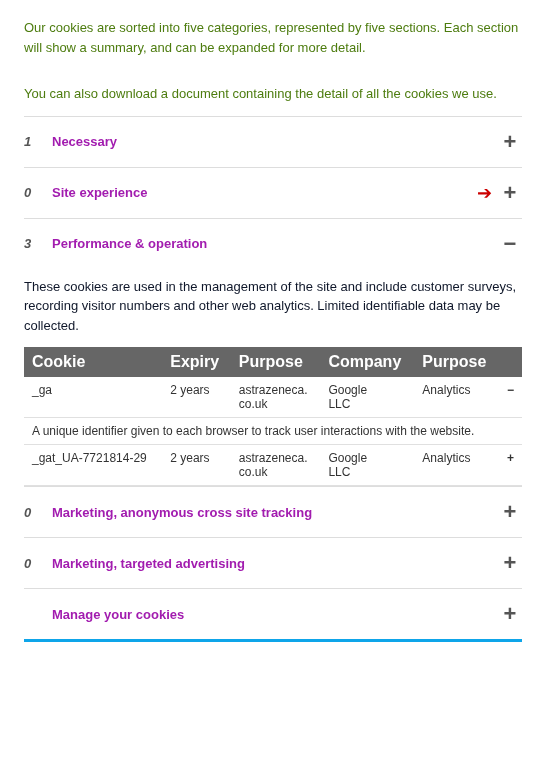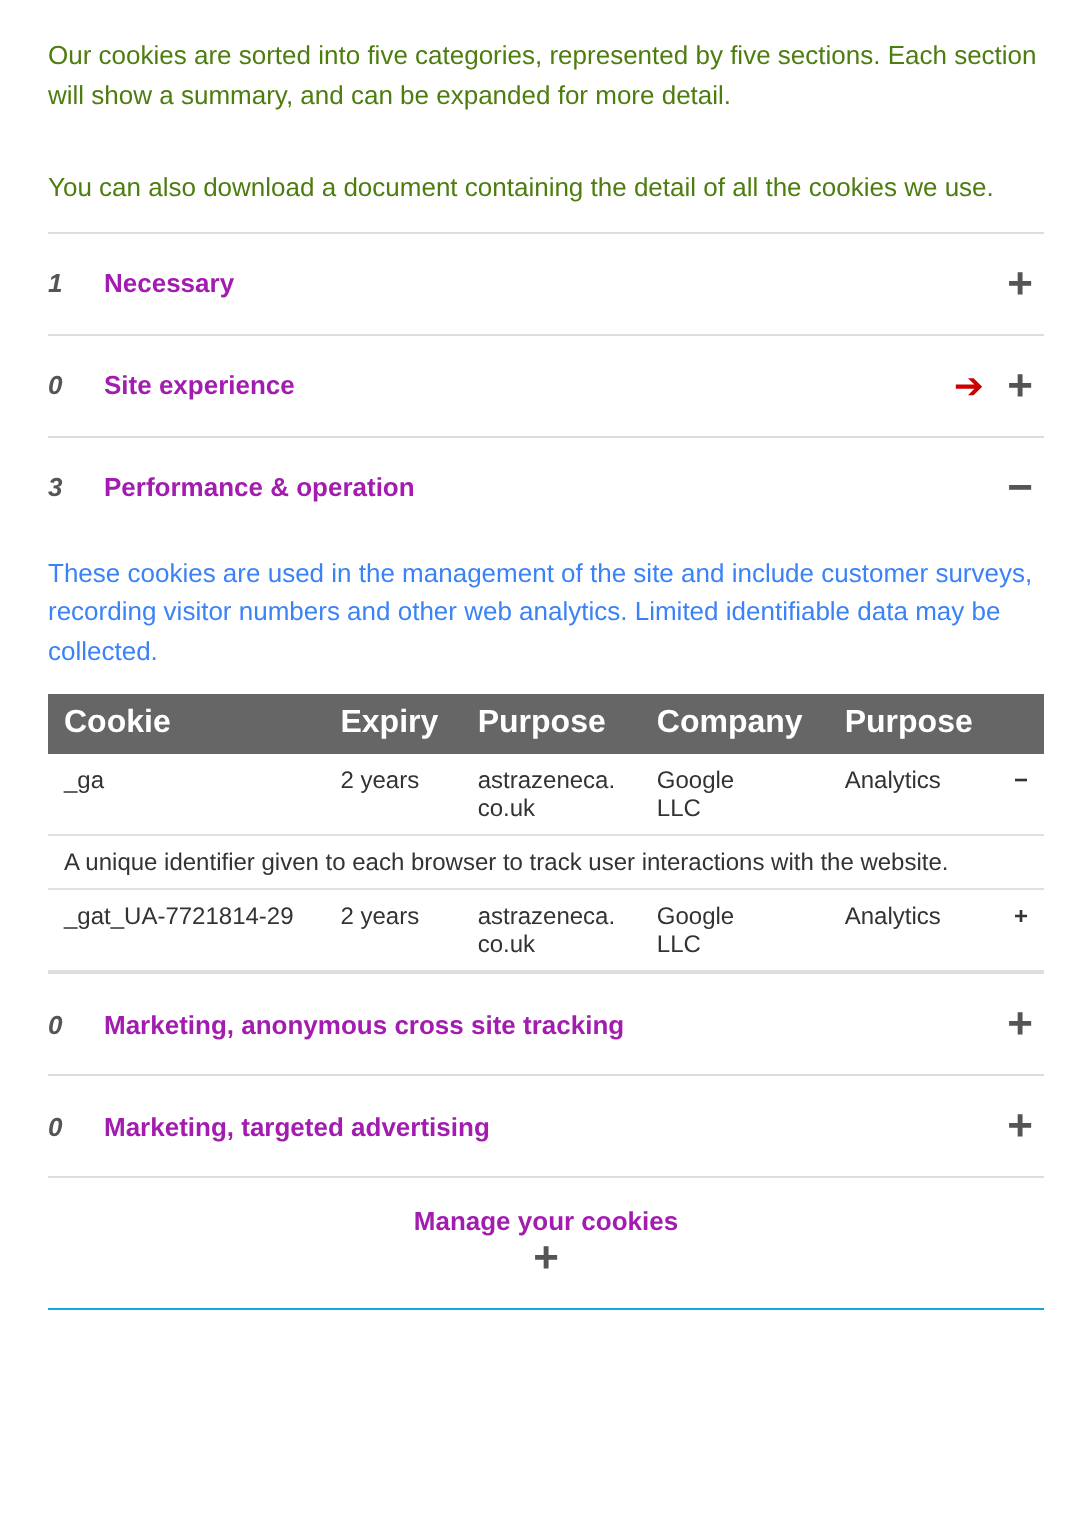--- a/index.html
+++ b/index.html
@@ -19,22 +19,21 @@
     }
     .section-row {
       display: flex;
       align-items: center;
       padding: 14px 0;
       border-top: 1px solid #ddd;
       cursor: pointer;
       position: relative;
     }
     .section-row:last-child {
-      border-bottom: 1px solid #0ea5e9;
-      flex-direction: column;
+      border-bottom: 3px solid #0ea5e9;
     }
     .section-number {
       font-style: italic;
       font-weight: bold;
       color: #555;
       width: 28px;
       flex-shrink: 0;
     }
     .section-label {
       font-weight: bold;
@@ -49,21 +48,21 @@
       width: 24px;
       text-align: center;
     }
     .red-arrow {
       color: #cc0000;
       font-size: 18px;
       margin-right: 6px;
     }
     .description-text {
       line-height: 1.5;
-      color: #3b82f6;
+      color: #0f172a;
       margin: 8px 0 12px 0;
     }
     
     .cookie-table {
       width: 100%;
       border-collapse: collapse;
       margin-bottom: 0;
     }
     .cookie-table thead tr {
       background-color: #666;

